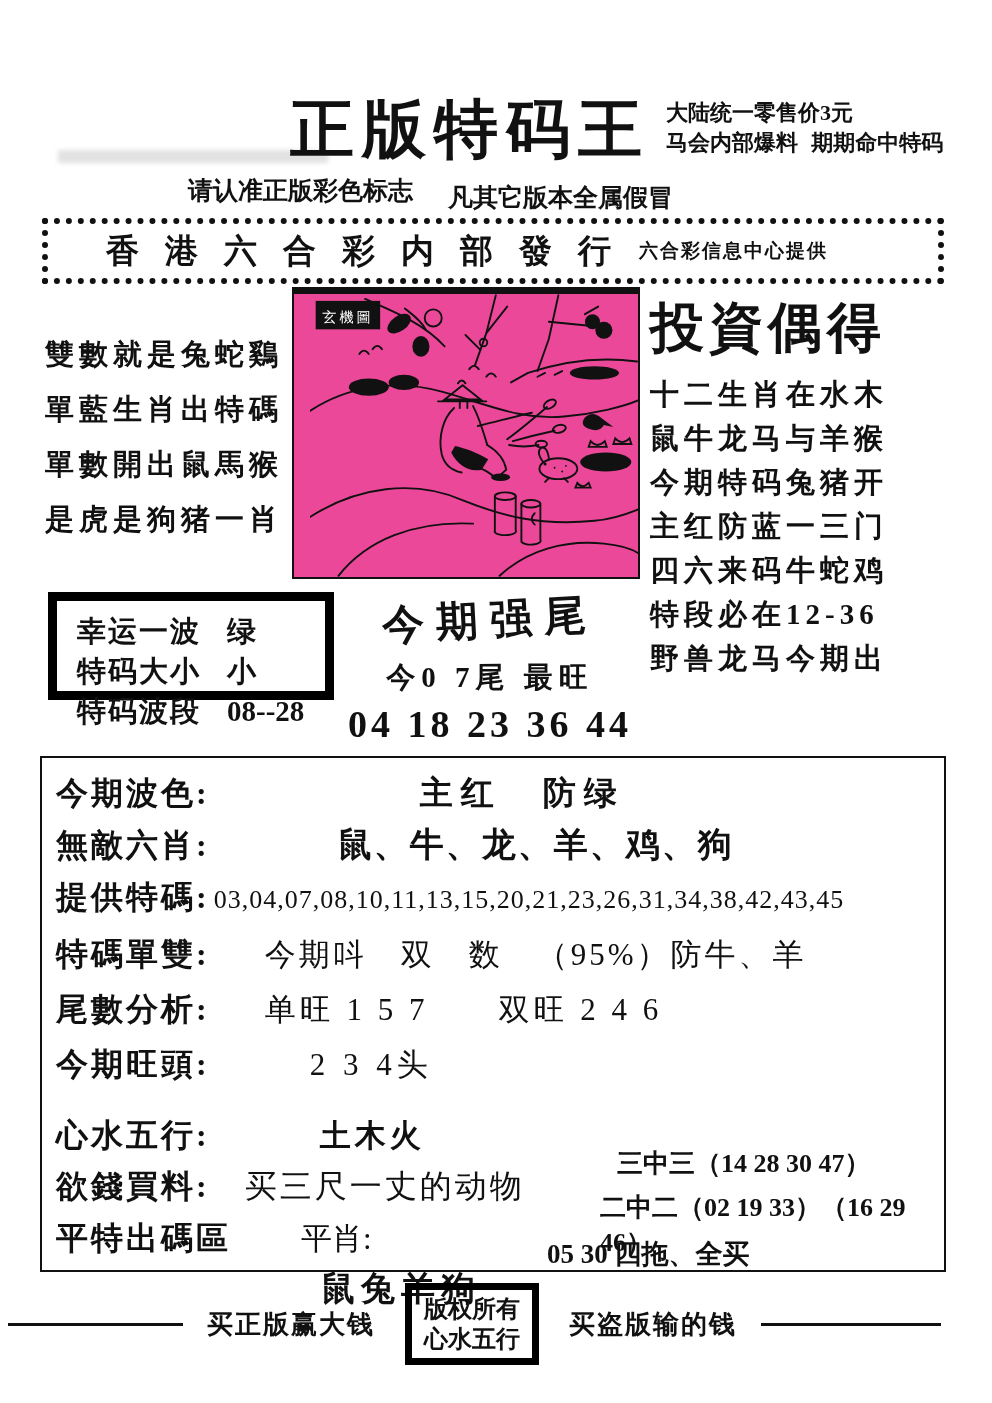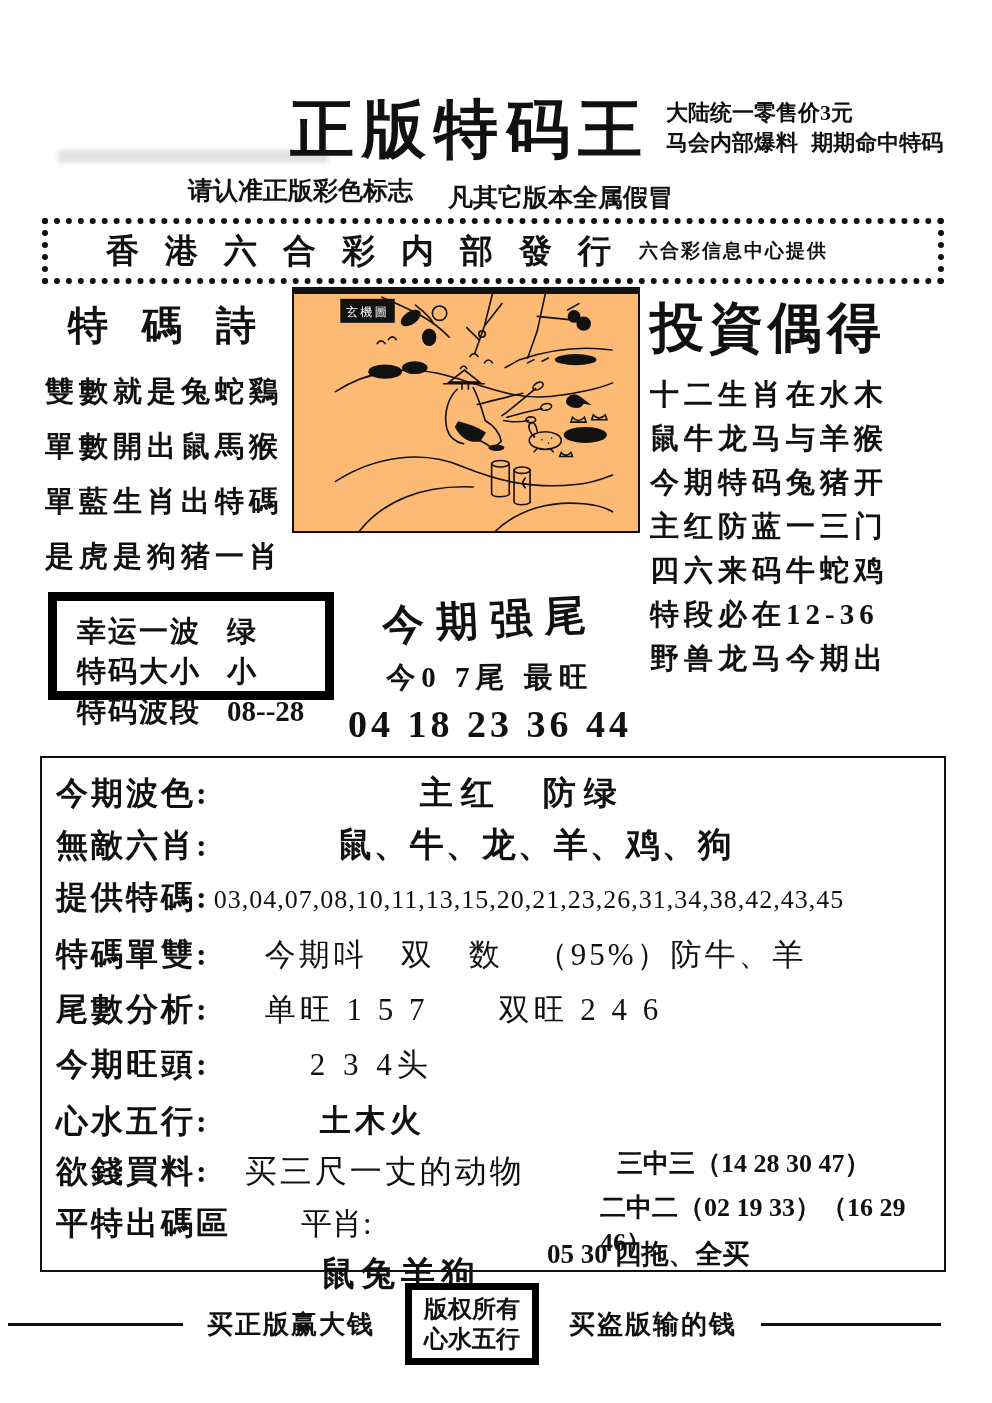--- a/index.html
+++ b/index.html
@@ -22,21 +22,21 @@
   .banner-text { margin-left:58px; font-size:33px; font-weight:bold; letter-spacing:26px; white-space:nowrap; }
   .banner-provider { font-size:19px; font-weight:bold; letter-spacing:2px; margin-left:2px; white-space:nowrap; }
 
   
   .poem { left:45px; top:298px; width:246px; }
   .poem-title { font-size:40px; font-weight:bold; letter-spacing:12px; text-align:center; }
   .poem-line { margin-top:22px; font-size:29px; font-weight:bold; letter-spacing:5px; line-height:33px; white-space:nowrap; }
   .poem-line:first-of-type { margin-top:40px; }
 
   
-  .art-box { left:292px; top:287px; width:348px; height:246px; border:2px solid #111; border-top:7px solid #111; background:#fdba74;padding-left:16px; }
+  .art-box { left:292px; top:287px; width:348px; height:292px; border:2px solid #111; border-top:7px solid #111; background:#ec4899;padding-left:16px; }
   .art-box svg { width:100%; height:100%; display:block; }
   .art-box path, .art-box ellipse, .art-box circle { stroke:#111; stroke-width:2; fill:none; stroke-linecap:round; }
   .art-box .fill { fill:#111; stroke:none; }
 
   
   .invest { left:650px; top:292px; width:300px; }
   .invest-title { font-size:54px; font-weight:900; letter-spacing:5px; white-space:nowrap; }
   .invest-line { margin-top:14px; font-size:29px; font-weight:bold; letter-spacing:5px; line-height:30px; white-space:nowrap; }
   .invest-line:first-of-type { margin-top:24px; }
 
@@ -55,21 +55,21 @@
   .mainbox { left:40px; top:756px; width:906px; height:516px; border:2px solid #111; padding:8px 0 0 14px; background:#fff; }
   .m-row { display:flex; align-items:baseline; line-height:46px; white-space:nowrap; }
   .m-lbl { font-size:32px; font-weight:bold; letter-spacing:3px; flex-shrink:0; }
   .m-val { font-size:31px; }
   .r1 { margin-top:4px; } .r1 .m-val { margin-left:210px; font-size:33px; font-weight:bold; letter-spacing:8px; }
   .r2 { margin-top:6px; } .r2 .m-val { margin-left:128px; font-size:34px; font-weight:bold; letter-spacing:2px; }
   .r3 { margin-top:6px; } .r3 .m-val { margin-left:4px; font-size:26px; letter-spacing:1px; }
   .r4 { margin-top:8px; } .r4 .m-val { margin-left:55px; letter-spacing:3px; }
   .r5 { margin-top:8px; } .r5 .m-val { margin-left:55px; letter-spacing:4px; }
   .r6 { margin-top:8px; } .r6 .m-val { margin-left:100px; letter-spacing:5px; }
-  .r7 { margin-top:10px;align-items:center; } .r7 .m-val { margin-left:110px; font-weight:bold; letter-spacing:4px; }
+  .r7 { margin-top:24px; } .r7 .m-val { margin-left:110px; font-weight:bold; letter-spacing:4px; }
   .r8 { margin-top:4px; } .r8 .m-val { margin-left:35px; font-size:32px; letter-spacing:3px; }
   .r9 { margin-top:6px; } .r9 .m-val { margin-left:70px; font-size:31px; }
   .r10 { margin-top:4px; } .r10 .m-val { margin-left:265px; font-size:34px; font-weight:bold; letter-spacing:6px; }
   .side-a { position:absolute; left:575px; top:388px; font-size:26px; font-weight:bold; }
   .side-b { position:absolute; left:558px; top:432px; font-size:26px; font-weight:bold; }
   .side-c { position:absolute; left:505px; top:478px; font-size:27px; font-weight:bold; }
 
   
   .footer { left:8px; top:1283px; width:976px; display:flex; align-items:center; }
   .f-line { height:0; border-top:3px solid #111; flex-shrink:0; }
@@ -89,24 +89,23 @@
 <div class="abs slogan">马会内部爆料  期期命中特码</div>
 <div class="abs note-left">请认准正版彩色标志</div>
 <div class="abs note-right">凡其它版本全属假冒</div>
 
 <div class="abs banner">
   <span class="banner-text">香港六合彩内部發行</span>
   <span class="banner-provider">六合彩信息中心提供</span>
 </div>
 
 <div class="abs poem">
-  <div class="poem-title">特 碼 詩</div>
   <div class="poem-line">雙數就是兔蛇鷄</div>
+  <div class="poem-line">單藍生肖出特碼</div>
   <div class="poem-line">單數開出鼠馬猴</div>
-  <div class="poem-line">單藍生肖出特碼</div>
   <div class="poem-line">是虎是狗猪一肖</div>
 </div>
 
 <div class="abs art-box">
   <svg viewBox="0 0 346 296">
 
     <path d="M52,62 q5,-7 10,0 M66,57 q5,-7 10,0 M168,78 q5,-7 10,0 M186,86 q5,-7 10,0 M156,93 q4,-6 8,0"></path>
 
     <path d="M58,4 C90,18 120,30 142,54"></path>
     <path d="M100,14 C110,22 118,28 122,36"></path>

